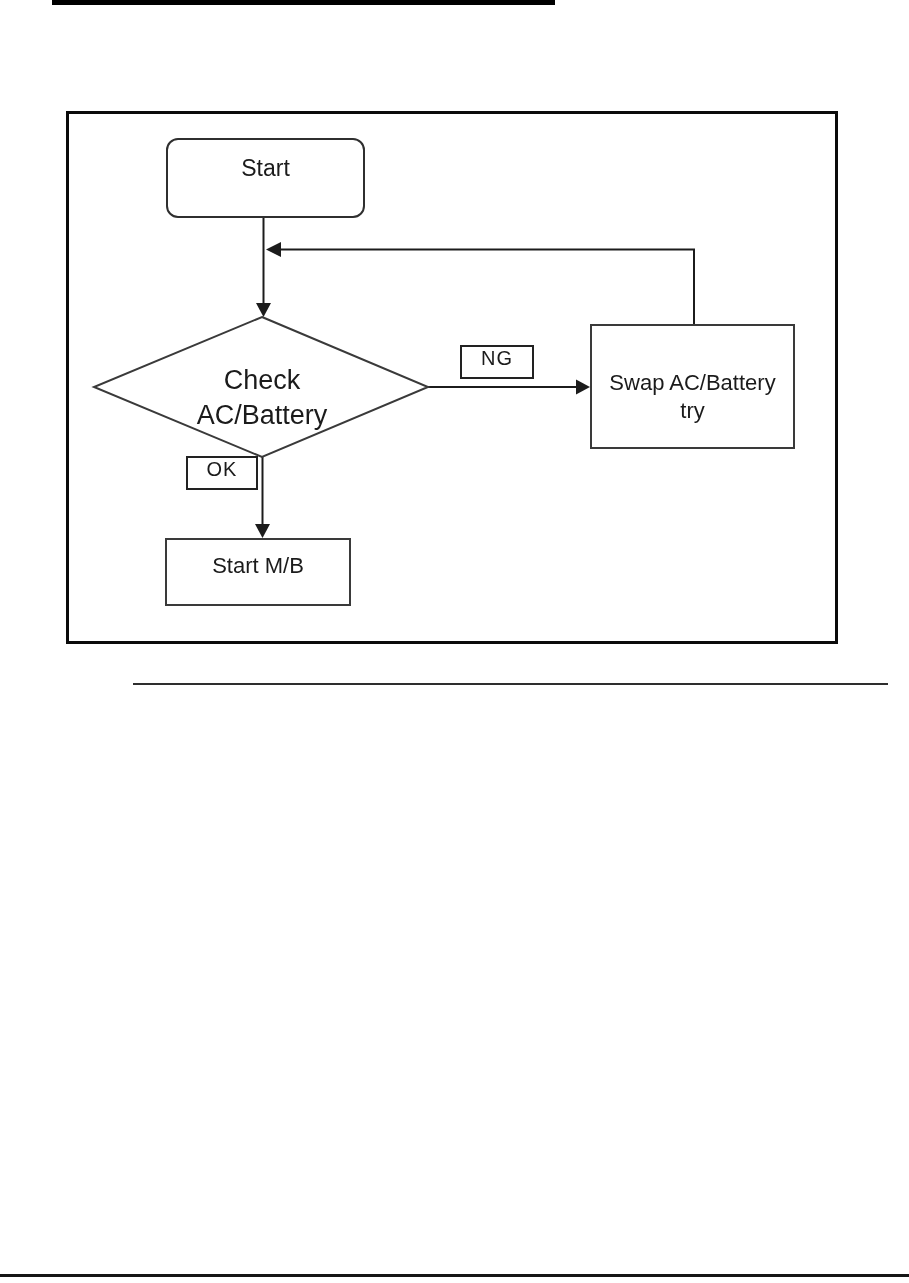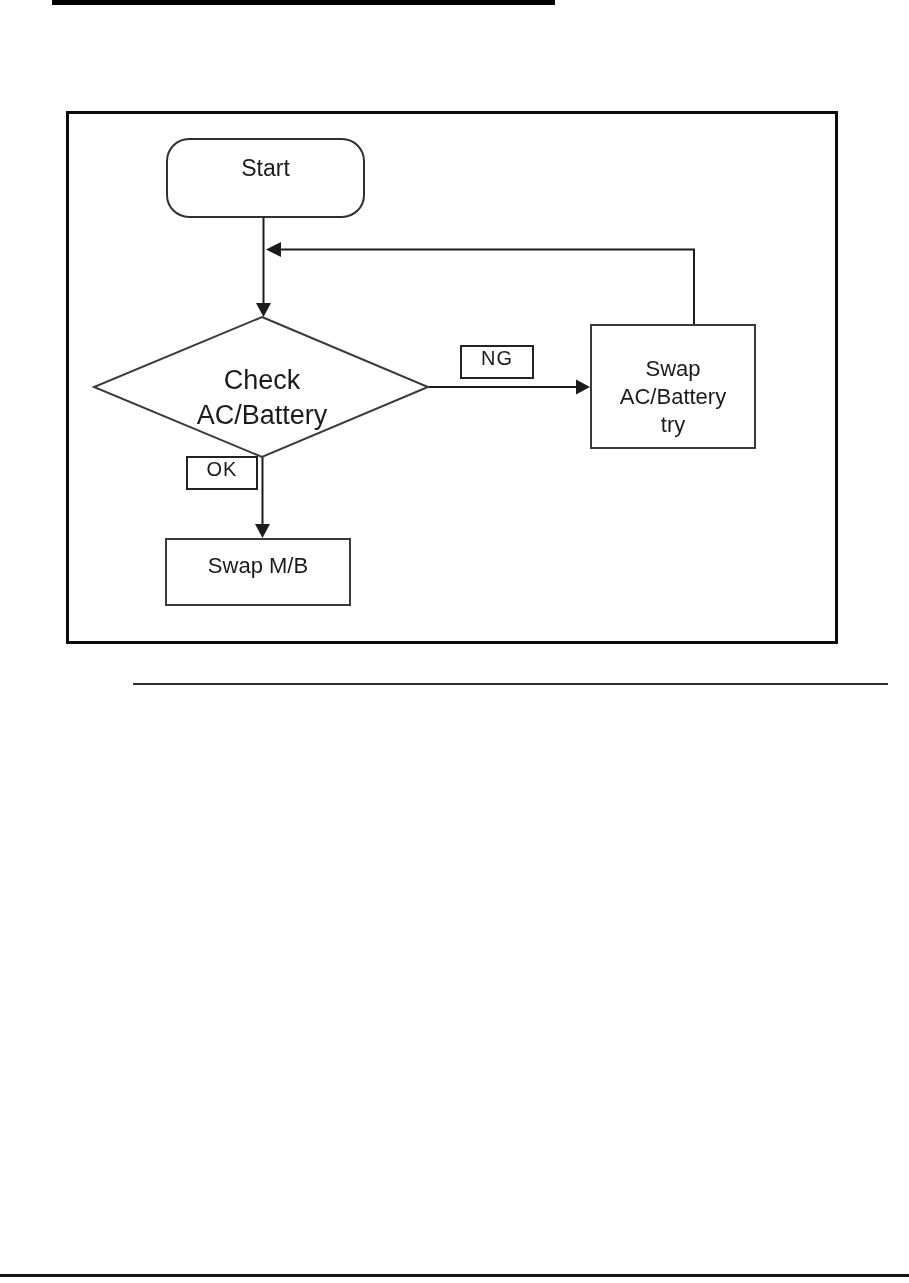--- a/index.html
+++ b/index.html
@@ -27,25 +27,25 @@
   }
   .connector{stroke:var(--ink);stroke-width:2;fill:none;}
   .arrowhead{fill:var(--ink);stroke:none;}
   .diamond{fill:var(--paper);stroke:var(--node-border);stroke-width:2;}
   .node{
     position:absolute;background:var(--paper);border:2px solid var(--node-border);
     display:flex;justify-content:center;font-size:22px;line-height:28px;
     text-align:center;white-space:pre-line;
   }
   .node-start{
-    left:166px;top:138px;width:199px;height:80px;border-radius:23px;
+    left:166px;top:138px;width:199px;height:80px;border-radius:12px;
     align-items:flex-start;padding-top:14px;font-size:23px;border-color:#2f2f2f;
   }
   .node-swap-ac{
-    left:590px;top:324px;width:166px;height:125px;
+    left:590px;top:324px;width:205px;height:125px;
     align-items:center;padding-top:20px;
   }
   .node-swap-mb{
     left:165px;top:538px;width:186px;height:68px;
     align-items:flex-start;padding-top:12px;
   }
   .decision-label{
     position:absolute;left:152px;top:363px;width:220px;
     font-size:27px;line-height:35px;text-align:center;white-space:pre-line;
   }
@@ -103,20 +103,20 @@
   <div class="node node-swap-ac">
     <span>Swap AC/Battery
 try</span>
   </div>
 
   <div class="label-box label-ok">
     <span>OK</span>
   </div>
 
   <div class="node node-swap-mb">
-    <span>Swap M/B</span>
+    <span>Start M/B</span>
   </div>
 
   <div class="section-divider"></div>
 
   <div class="page-bottom-rule"></div>
 
 </div>
 
 </body></html>

